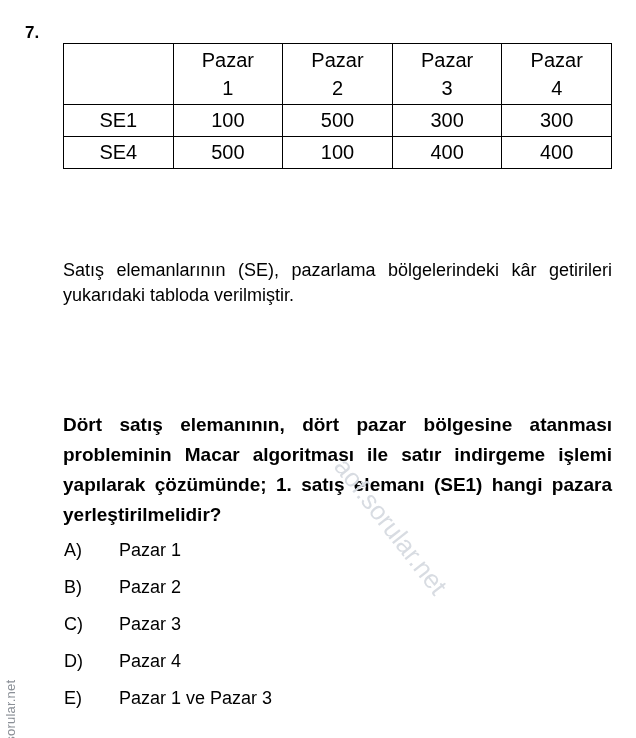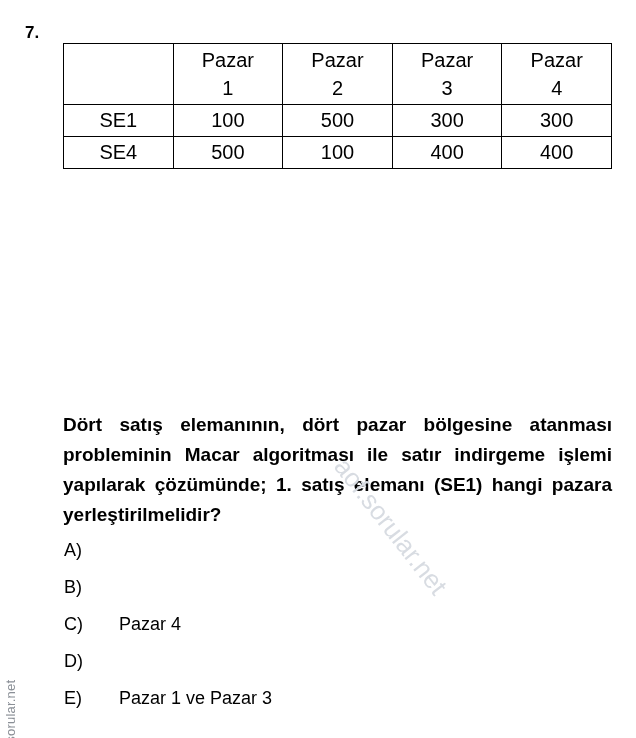--- a/index.html
+++ b/index.html
@@ -186,36 +186,40 @@
       <tr>
         <td>SE4</td>
         <td>500</td>
         <td>100</td>
         <td>400</td>
         <td>400</td>
       </tr>
     </tbody>
   </table>
 
+  <div class="intro-text">Satış elemanlarının (SE), pazarlama bölgelerindeki kâr getirileri yukarıdaki tabloda verilmiştir.</div>
 
   <div class="question-text">Dört satış elemanının, dört pazar bölgesine atanması probleminin Macar algoritması ile satır indirgeme işlemi yapılarak çözümünde; 1. satış elemanı (SE1) hangi pazara yerleştirilmelidir?</div>
 
   <div class="options">
     <div class="option-row">
       <span class="option-letter">A)</span>
+      <span class="option-label">Pazar 1</span>
     </div>
     <div class="option-row">
       <span class="option-letter">B)</span>
+      <span class="option-label">Pazar 2</span>
     </div>
     <div class="option-row">
       <span class="option-letter">C)</span>
+      <span class="option-label">Pazar 3</span>
+    </div>
+    <div class="option-row">
+      <span class="option-letter">D)</span>
       <span class="option-label">Pazar 4</span>
-    </div>
-    <div class="option-row">
-      <span class="option-letter">D)</span>
     </div>
     <div class="option-row">
       <span class="option-letter">E)</span>
       <span class="option-label">Pazar 1 ve Pazar 3</span>
     </div>
   </div>
 
   <div class="diag-watermark">aof.sorular.net</div>
 
   <div class="side-watermark">

